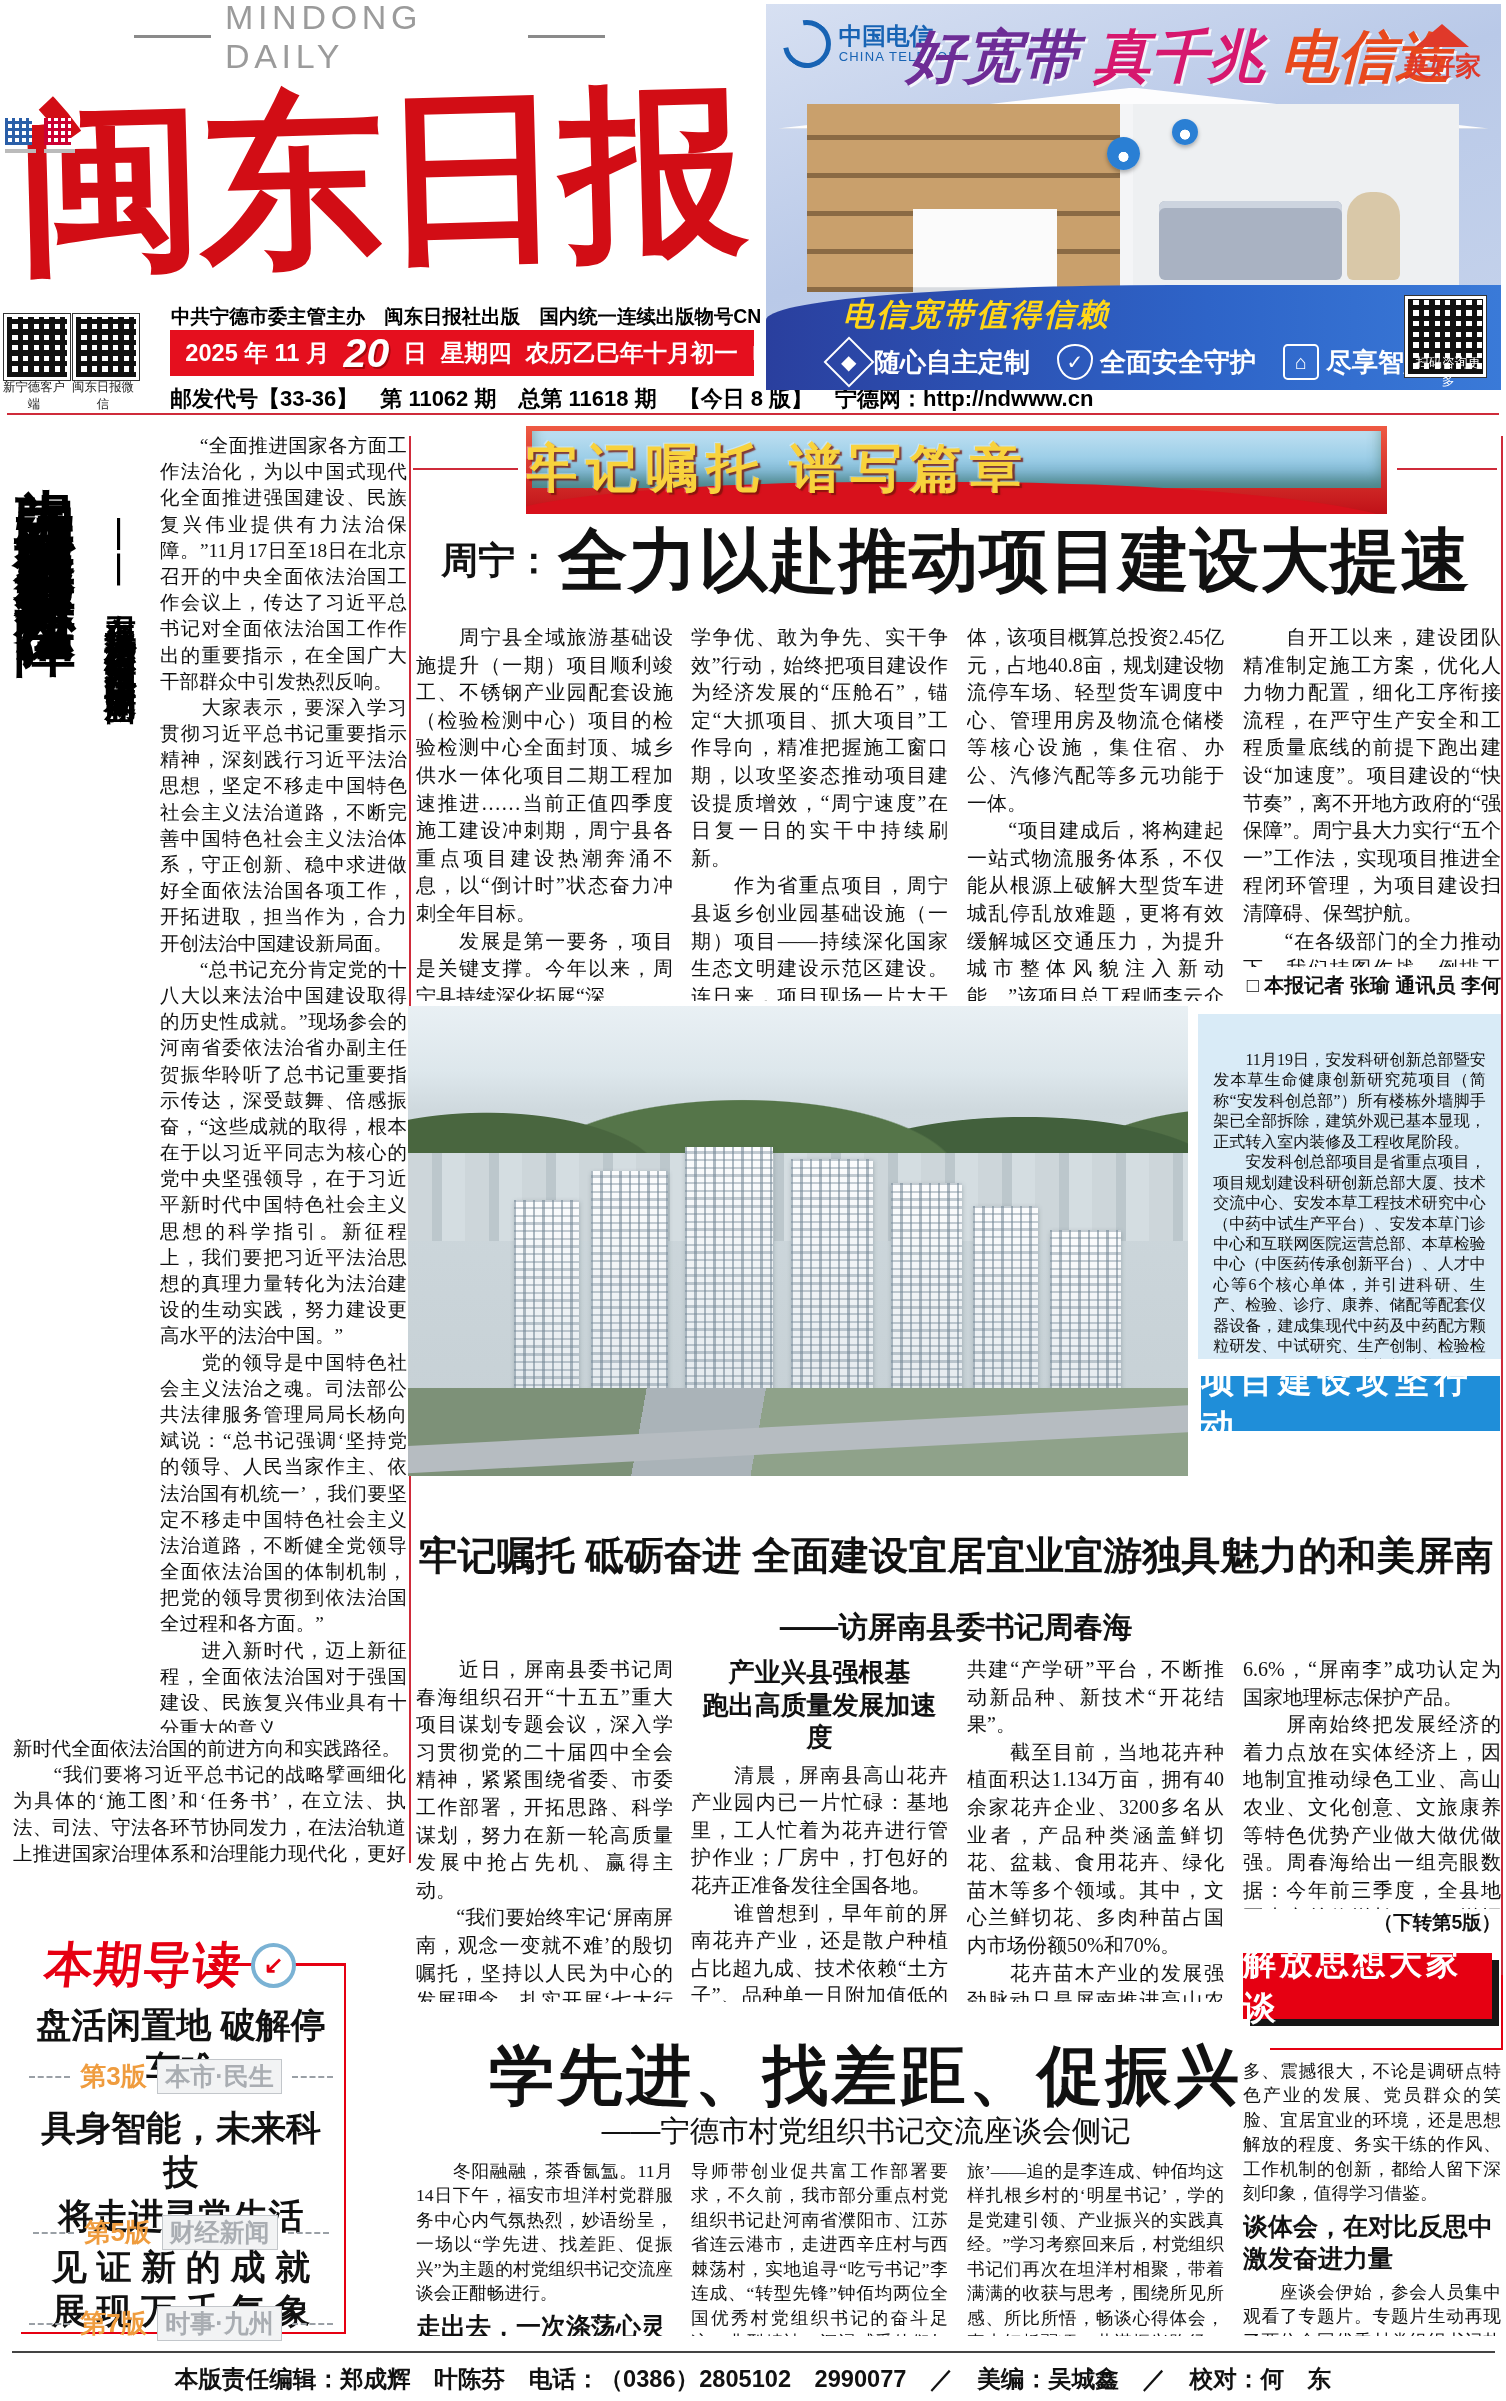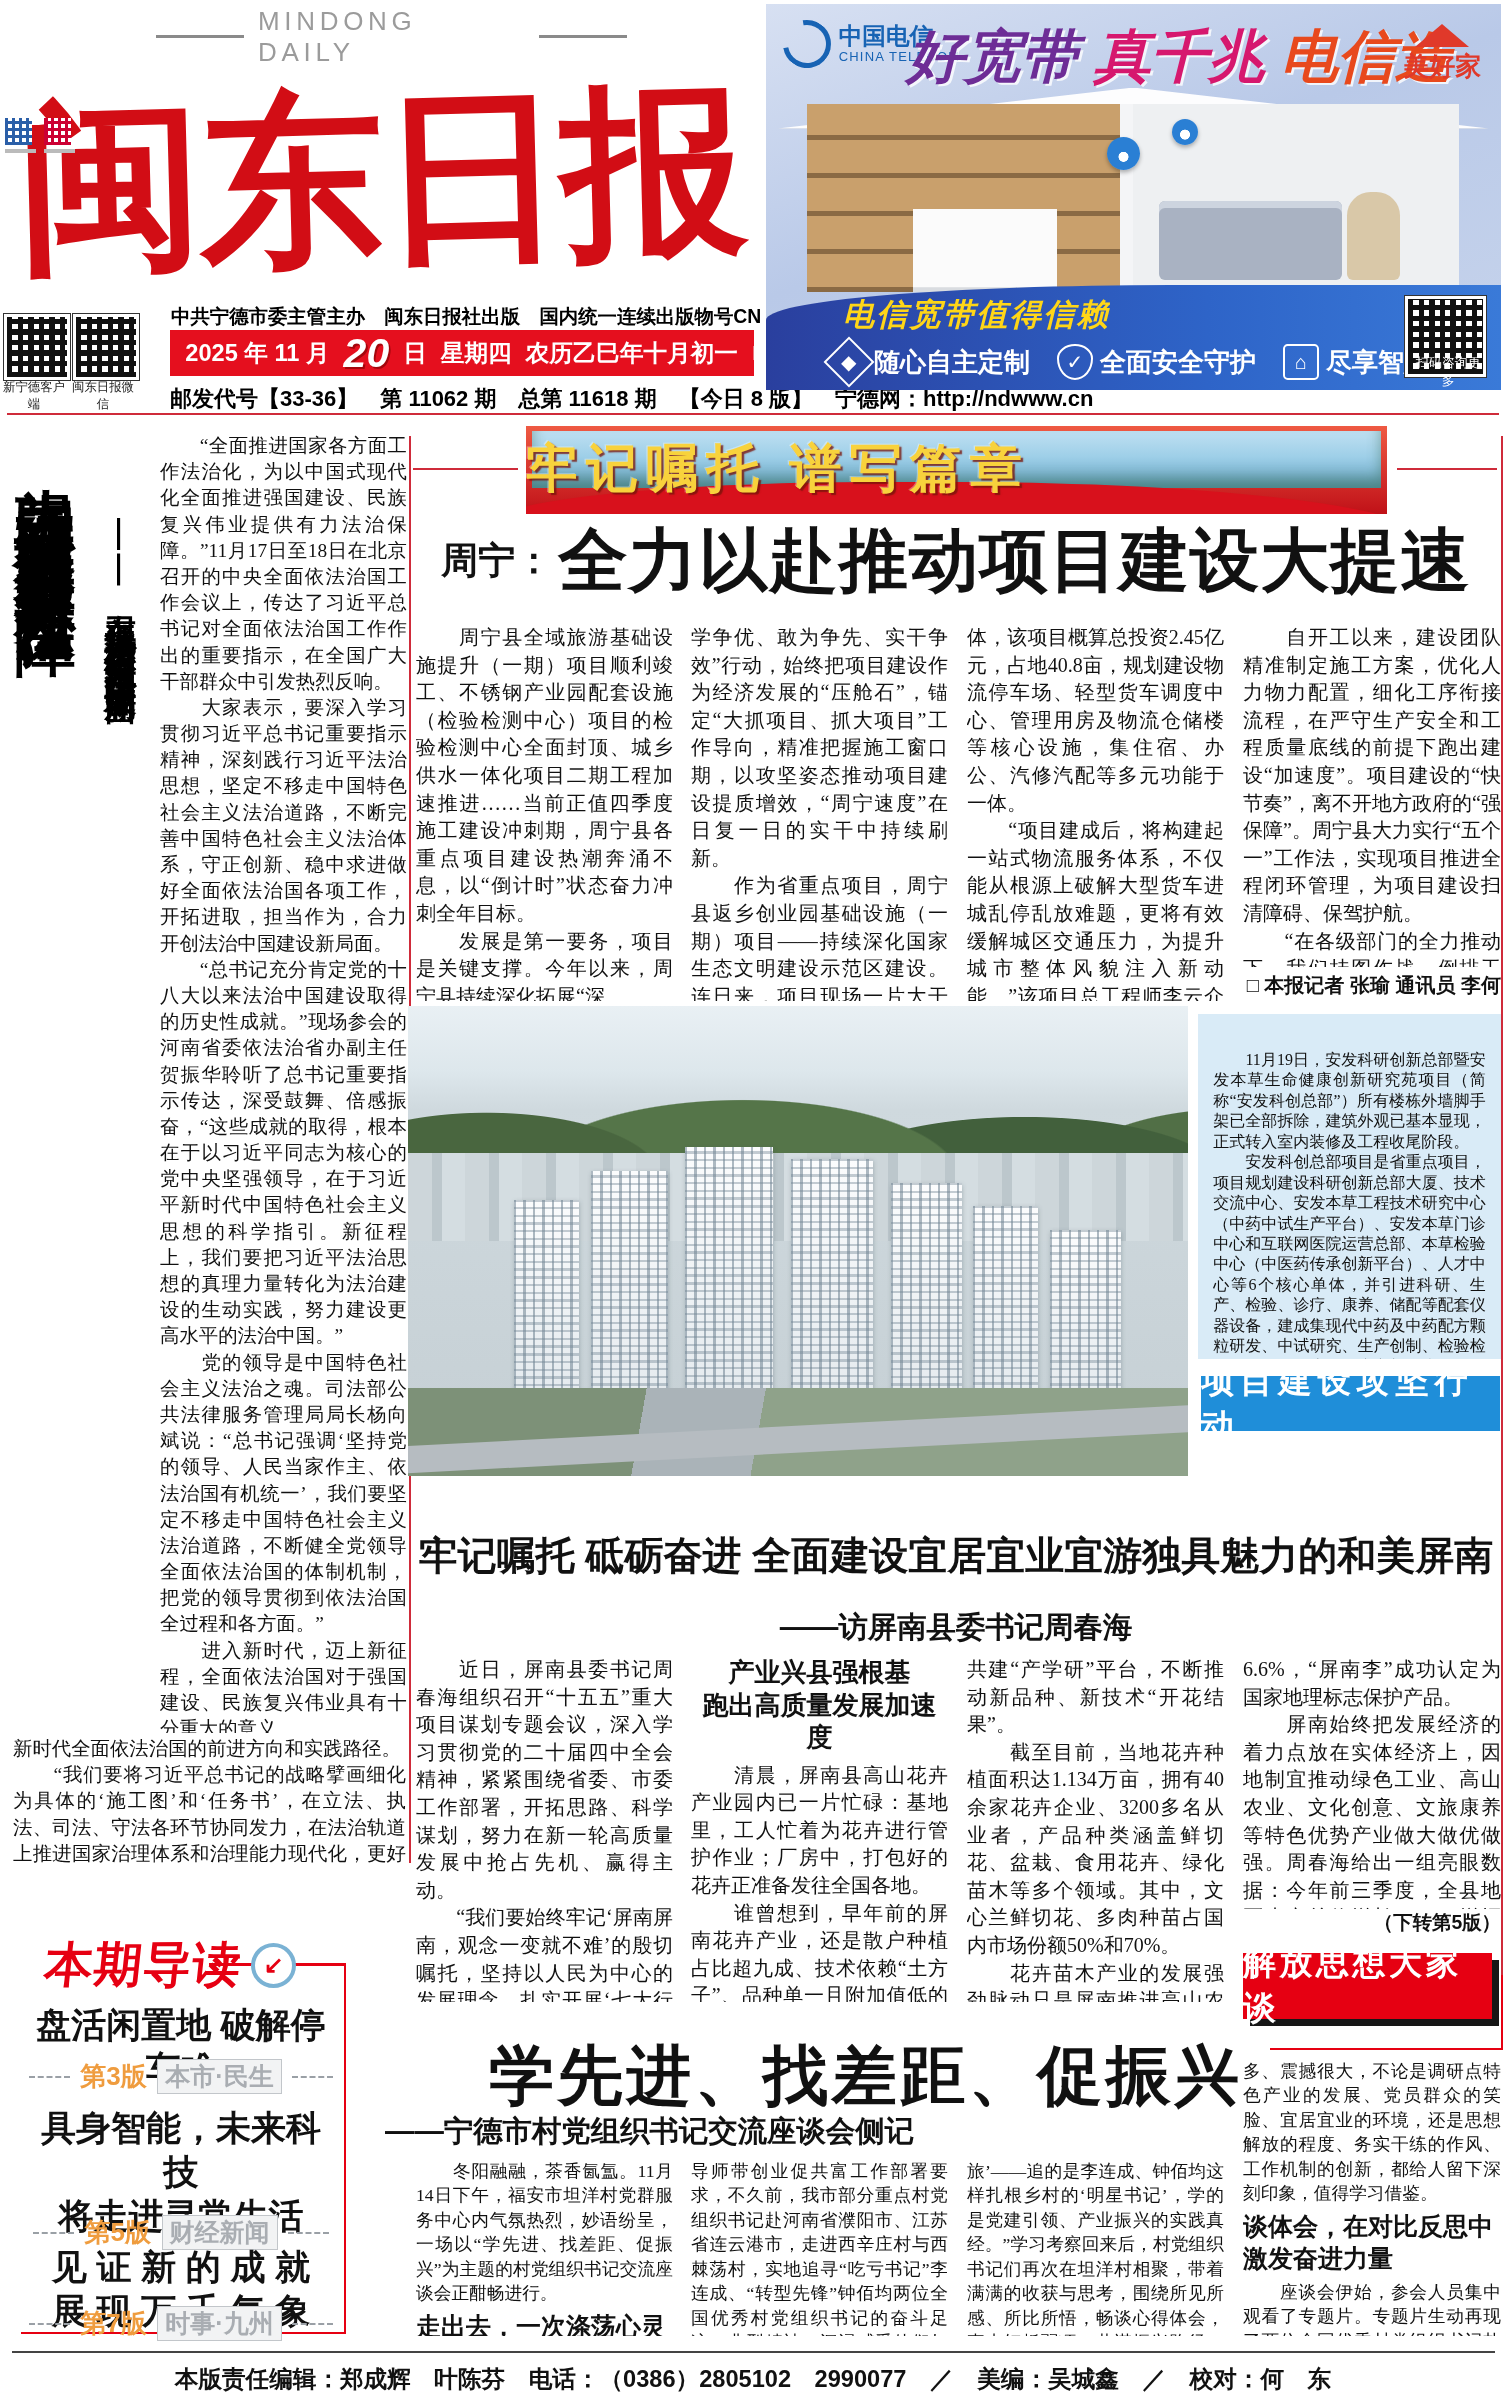--- a/index.html
+++ b/index.html
@@ -1,21 +1,21 @@
 <!DOCTYPE html>
 <html style="font-size:9.4px"><head>
 <meta charset="utf-8">
 <style>
   html,body{margin:0;padding:0;background:#888;}
   #page{position:relative;width:1506px;height:2401px;background:#ffffff;overflow:hidden;
         font-family:"Liberation Serif",serif;color:#111;}
   .abs{position:absolute;}
   
-  .mast-en{left:156px;top:21px;width:471px;height:31px;display:flex;align-items:center;justify-content:center;gap:14px;
-           color:#9b9b9b;font-family:"Liberation Sans",sans-serif;font-size:26px;letter-spacing:4.7px;}
+  .mast-en{left:134px;top:21px;width:471px;height:31px;display:flex;align-items:center;justify-content:center;gap:14px;
+           color:#9b9b9b;font-family:"Liberation Sans",sans-serif;font-size:34px;letter-spacing:4.7px;}
   .mast-en i{display:block;width:88px;height:2.4px;background:#8a8a8a;}
   .mast-title{left:16.5px;top:54px;width:727px;height:253px;display:flex;align-items:center;justify-content:center;
               font-size:185px;font-weight:bold;color:#d20d15;letter-spacing:-3.5px;transform:rotate(-1.5deg);line-height:1;}
   .org-line{left:171px;top:303px;width:583px;font-family:"Liberation Sans",sans-serif;font-size:19.4px;font-weight:600;color:#000;white-space:nowrap;}
   .date-bar{left:170px;top:330px;width:584px;height:46px;background:#e50f1e;color:#fff;display:flex;align-items:center;
             gap:14px;padding:0 15.3px;box-sizing:border-box;font-family:"Liberation Sans",sans-serif;font-size:23.6px;font-weight:bold;white-space:nowrap;}
   .date-bar .big-day{font-size:41px;font-style:italic;line-height:1;text-shadow:1.8px 1.8px 0 rgba(120,0,0,.6);}
   .date-bar .email{font-size:20px;font-weight:normal;}
   .postal-line{left:170px;top:384px;width:589px;font-family:"Liberation Sans",sans-serif;font-size:22px;font-weight:700;color:#000;white-space:nowrap;}
   .qr{background:
@@ -124,21 +124,21 @@
   .guide-logo .txt{font-family:"Liberation Sans",sans-serif;font-weight:bold;font-size:48px;color:#e60012;letter-spacing:1.2px;transform:skewX(-6deg);}
   .compass{width:45px;height:45px;border-radius:50%;border:4.7px solid #7ab2d4;box-sizing:border-box;display:flex;align-items:center;justify-content:center;
            color:#e60012;font-size:23.6px;font-weight:bold;background:#fff;}
   .g-title{position:absolute;width:306px;left:28px;text-align:center;font-family:"Liberation Sans",sans-serif;font-weight:bold;font-size:35px;line-height:1.25;white-space:pre-line;}
   .g-meta{position:absolute;width:306px;left:28px;display:flex;align-items:center;justify-content:center;gap:10.6px;white-space:nowrap;}
   .g-dash{width:41px;height:0;border-top:2.9px dashed #9aa0a6;}
   .g-page{color:#ef9c3e;font-family:"Liberation Sans",sans-serif;font-weight:bold;font-size:26px;}
   .g-tag{color:#a9adb2;font-family:"Liberation Sans",sans-serif;font-weight:bold;font-size:25px;border:1.8px solid #c2c6ca;padding:0 7px;background:#f2f3f4;}
   
   .vg-headline{left:377px;top:2032px;width:978px;text-align:center;font-family:"Liberation Sans",sans-serif;font-weight:bold;font-size:65px;letter-spacing:3.5px;white-space:nowrap;}
-  .vg-subtitle{left:385px;top:2112px;width:978px;font-family:"Liberation Sans",sans-serif;font-weight:bold;font-size:29.4px;}
+  .vg-subtitle{left:377px;top:2112px;width:978px;text-align:center;font-family:"Liberation Sans",sans-serif;font-weight:normal;font-size:29.4px;}
   .vg-col{overflow:hidden;font-size:17.7px;line-height:1.38;text-align:justify;white-space:pre-line;}
   .vg-sub{font-family:"Liberation Sans",sans-serif;font-weight:bold;font-size:25px;line-height:1.25;margin:5.9px 0;white-space:pre-line;}
   
   .footer-rule{left:11.8px;top:2351px;width:1483px;height:1.8px;background:#444;}
   .footer-text{left:0;top:2363px;width:1506px;text-align:center;font-family:"Liberation Sans",sans-serif;font-weight:bold;font-size:23.6px;}
 </style>
 </head>
 <body>
 
 <div id="page">

